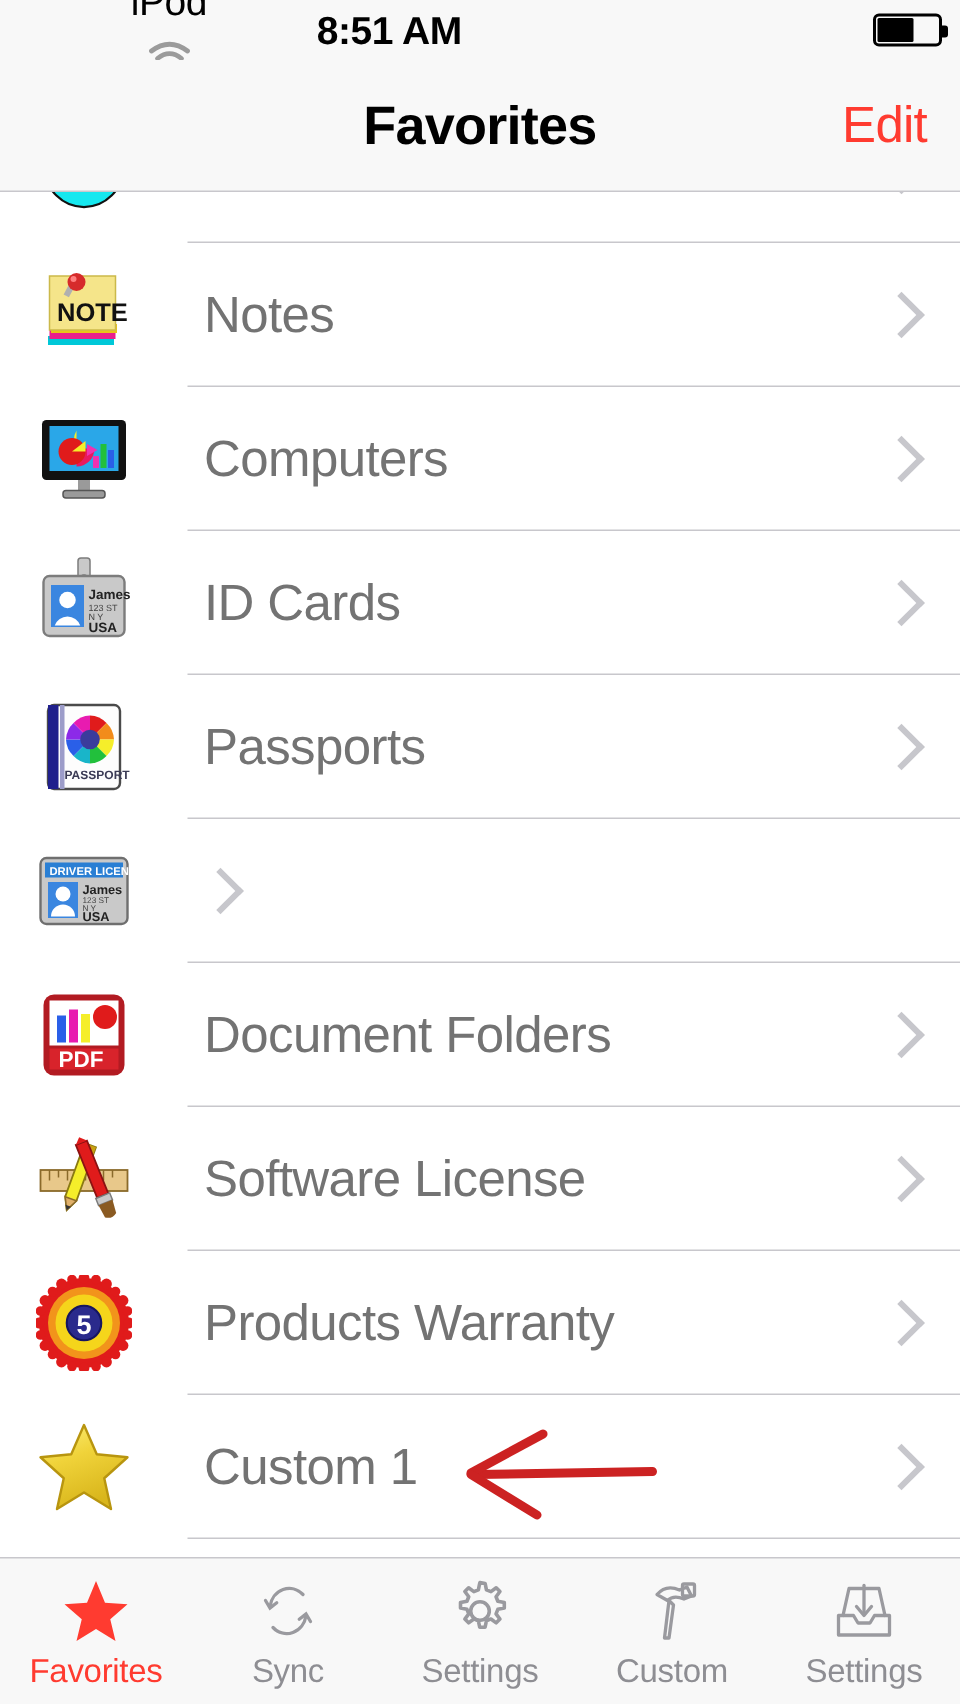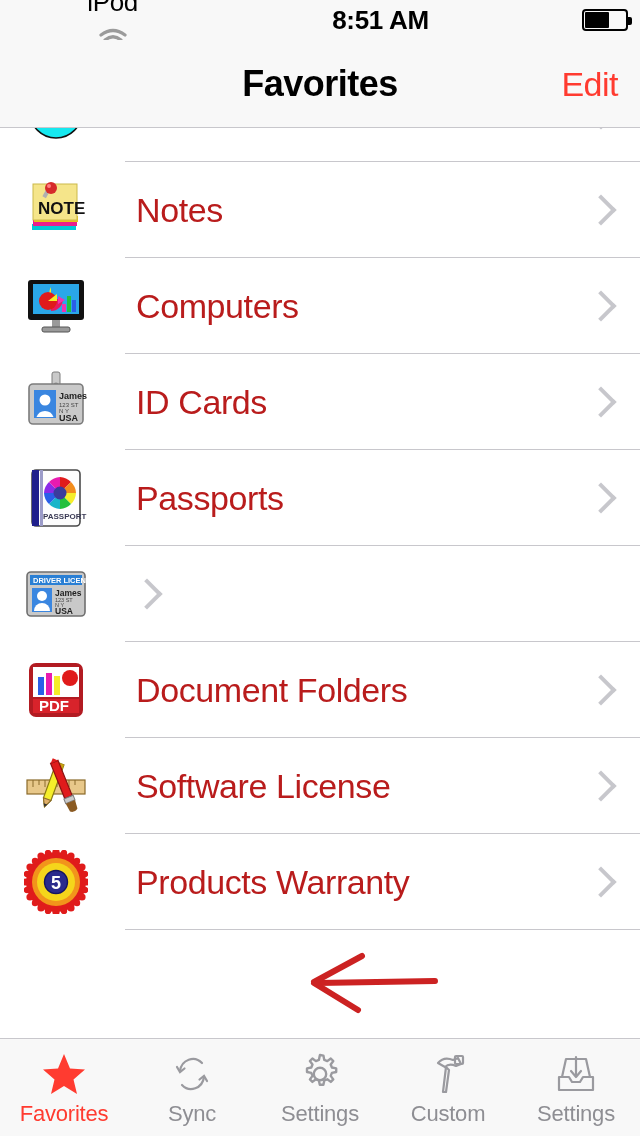--- a/index.html
+++ b/index.html
@@ -12,21 +12,21 @@
   #app { position: relative; width: 640px; height: 1136px; background:#fff; }
 
   
   .statusbar {
     position: absolute; top:0; left:0; width:640px; height:40px;
     background:#f8f8f8;
     display:flex; align-items:center;
   }
   .sb-left { display:flex; align-items:center; gap:10px; padding-left:14px; width:33%;flex-direction:column; }
   .sb-carrier { font-size:26px; color:#000; letter-spacing:-0.3px; }
-  .sb-center { width:34%; text-align:right; }
+  .sb-center { width:34%; text-align:left; }
   .sb-time { font-size:26px; color:#000; font-weight:bold; letter-spacing:-0.3px; }
   .sb-right { width:33%; display:flex; align-items:center; justify-content:flex-end; padding-right:12px; }
   .battery { position:relative; width:46px; height:22px; border:2px solid #000; border-radius:4px; }
   .battery-fill { position:absolute; left:1px; top:1px; bottom:1px; background:#000; border-radius:1px; }
   .battery-cap { position:absolute; right:-6px; top:6px; width:4px; height:8px; background:#000; border-radius:0 2px 2px 0; }
 
   
   .navbar {
     position:absolute; top:40px; left:0; width:640px; height:88px;
     background:#f8f8f8;
@@ -50,21 +50,21 @@
     position:relative; height:96px; width:640px; background:#fff;
     display:flex; align-items:center;
   }
   .row .sep {
     position:absolute; bottom:0; left:125px; right:0; height:1px; background:#c8c7cc;
   }
   .row-icon {
     width:64px; height:64px; margin-left:24px; margin-right:48px;
     flex:0 0 64px; position:relative;
   }
-  .row-label { font-size:34px; color:#b91c1c; letter-spacing:-0.4px; flex:1; }
+  .row-label { font-size:34px; color:#737373; letter-spacing:-0.4px; flex:1; }
   .chevron {
     width:22px; height:22px; margin-right:28px;
     border-right:4px solid #c7c7cc; border-top:4px solid #c7c7cc;
     transform:rotate(45deg);
   }
 
   
   .icon-svg { width:64px; height:64px; display:block; }
 
   
@@ -330,20 +330,37 @@
               <circle cx="32" cy="32" r="11.5" fill="#2a2a8c" stroke="#151560" stroke-width="1.4"></circle>
               <text x="32" y="39" text-anchor="middle" font-family="Liberation Sans, sans-serif" font-size="18" font-weight="bold" fill="#fff">5</text>
             </g>
           </svg>
         </div>
         <span class="row-label">Products Warranty</span>
         <span class="chevron"></span>
         <span class="sep"></span>
       </div>
 
+      <div class="row">
+        <div class="row-icon">
+          <svg class="icon-svg" viewBox="0 0 64 64">
+            <defs>
+              <linearGradient id="goldgrad" x1="0" y1="0" x2="0.4" y2="1">
+                <stop offset="0%" stop-color="#fdf07a"></stop>
+                <stop offset="45%" stop-color="#f0d33a"></stop>
+                <stop offset="100%" stop-color="#d9b61c"></stop>
+              </linearGradient>
+            </defs>
+            <polygon points="32,4 40.5,23.5 61,25.5 45.5,39.5 50,60 32,49 14,60 18.5,39.5 3,25.5 23.5,23.5" fill="url(#goldgrad)" stroke="#b8950f" stroke-width="1.6" stroke-linejoin="round"></polygon>
+          </svg>
+        </div>
+        <span class="row-label">Custom 1</span>
+        <span class="chevron"></span>
+        <span class="sep"></span>
+      </div>
 
     </div>
   </div>
 
   <div class="annotation">
     <svg width="150" height="70" viewBox="0 0 150 70">
       <path d="M135 33 L18 35" stroke="#cc2222" stroke-width="6" stroke-linecap="round" fill="none"></path>
       <path d="M14 34 L62 8" stroke="#cc2222" stroke-width="6" stroke-linecap="round" fill="none"></path>
       <path d="M14 35 L58 62" stroke="#cc2222" stroke-width="6" stroke-linecap="round" fill="none"></path>
     </svg>

